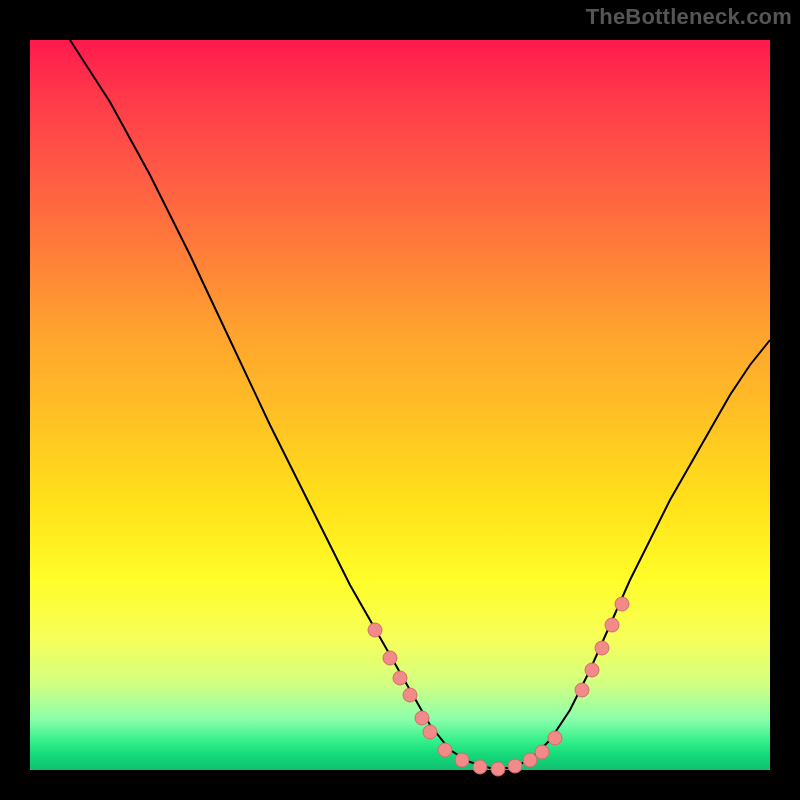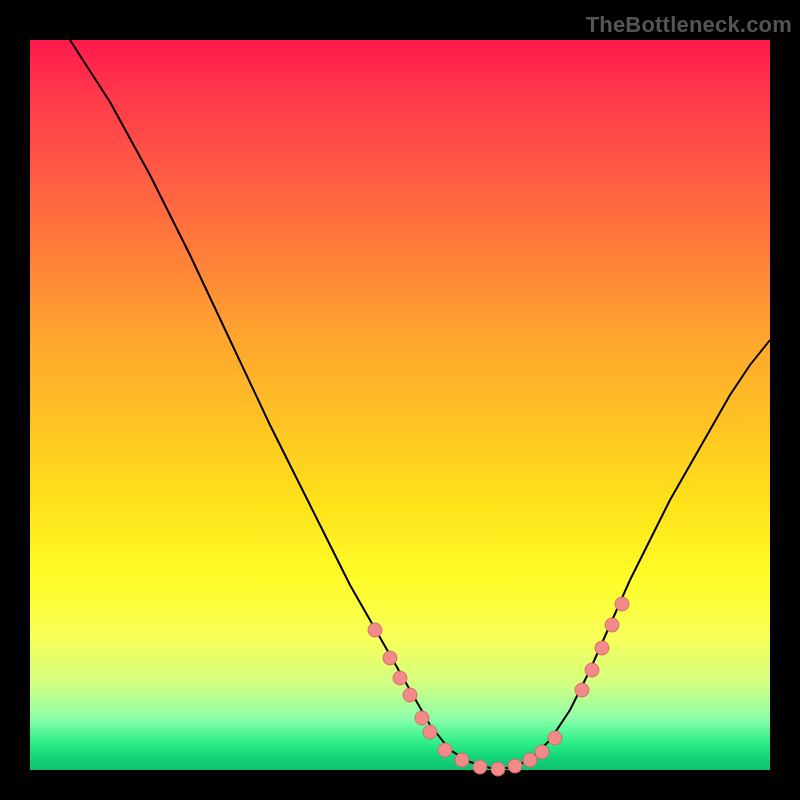--- a/index.html
+++ b/index.html
@@ -12,21 +12,21 @@
     font-family: Arial, Helvetica, sans-serif;
   }
   .frame {
     position: relative;
     width: 800px;
     height: 800px;
     background: #000;
   }
   .watermark {
     position: absolute;
-    top: 12px;
+    top: 4px;
     right: 8px;
     color: #555;
     font-size: 22px;
     font-weight: 600;
     letter-spacing: 0.2px;
     z-index: 10;
   }
   
   .plot-area {
     position: absolute;

